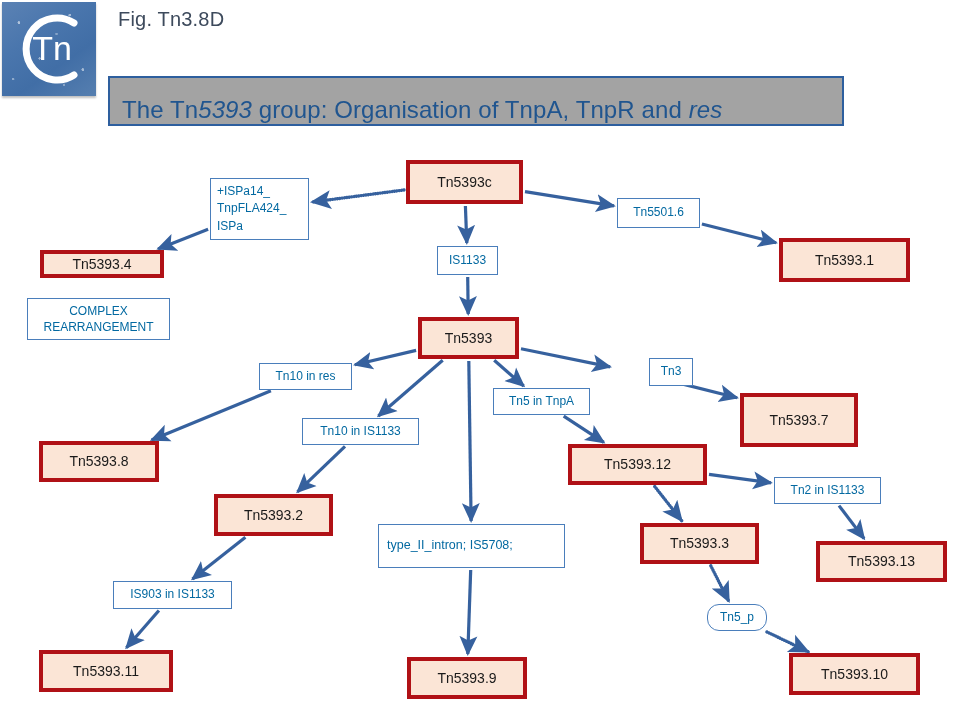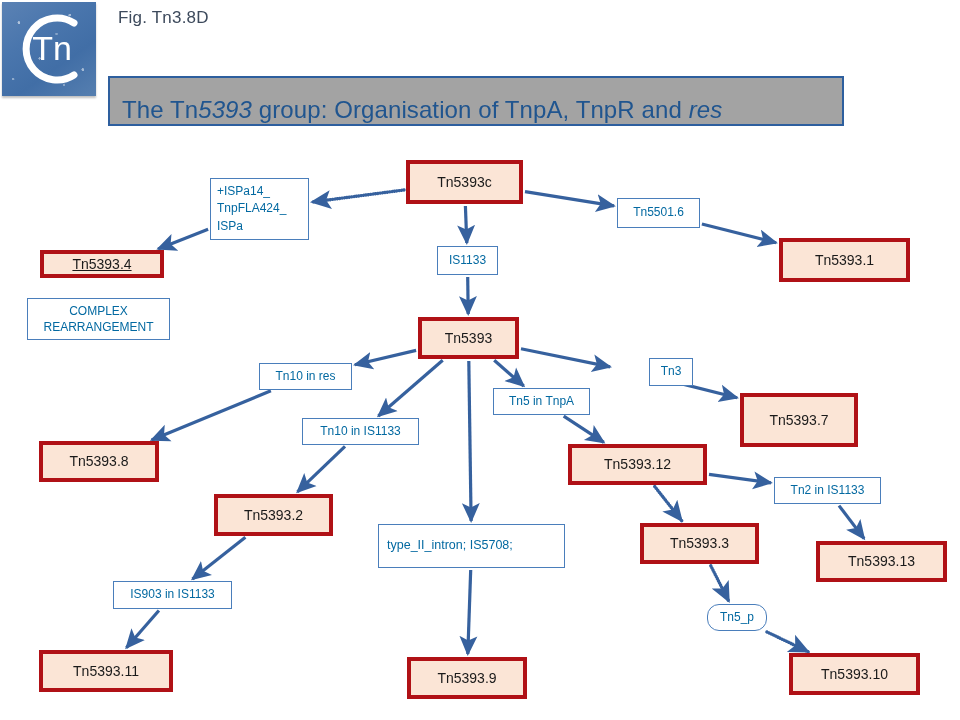--- a/index.html
+++ b/index.html
@@ -26,21 +26,21 @@
       radial-gradient(circle at 28% 44%, rgba(255,255,255,.3) 0 .9px, transparent 1.3px),
       radial-gradient(circle at 66% 88%, rgba(255,255,255,.35) 0 1px, transparent 1.4px),
       linear-gradient(145deg,#5b82b4 0%,#4a76ad 35%,#416ea6 65%,#567fb0 100%);
     box-shadow:0 2px 2px rgba(0,0,0,.25);
   }
   .logo svg{position:absolute;left:0;top:0;}
 
   
   .fig-label{
     position:absolute;left:118px;top:8px;
-    font-size:17px;color:#3d4a5c;letter-spacing:.2px;
+    font-size:20px;color:#3d4a5c;letter-spacing:.2px;
     white-space:nowrap;
   }
   .title-box{
     position:absolute;left:108px;top:76px;width:732px;height:46px;
     border:2px solid #2e5f9e;background:#a3a3a3;
     display:flex;align-items:flex-end;
   }
   .title-text{
     font-size:24px;color:#20558f;white-space:nowrap;padding-left:12px;
     letter-spacing:.1px;
@@ -133,21 +133,21 @@
 
   <div id="node-group">
       <div class="node major" style="left: 406px; top: 160px; width: 117px; height: 44px;">Tn5393c</div>
       <div class="node ann multi" style="left: 210px; top: 178px; width: 99px; height: 62px;">
         <div>
           <div>+ISPa14_</div>
           <div>TnpFLA424_</div>
           <div>ISPa</div>
         </div>
       </div>
-      <div class="node major" style="left: 40px; top: 250px; width: 124px; height: 28px; text-decoration: underline;">Tn5393.4</div>
+      <div class="node major" style="left: 40px; top: 250px; width: 124px; height: 28px;">Tn5393.4</div>
       <div class="node ann caps" style="left: 27px; top: 298px; width: 143px; height: 42px;">
         <div style="width: 100%; text-align: center;">
           <div>COMPLEX</div>
           <div>REARRANGEMENT</div>
         </div>
       </div>
       <div class="node ann" style="left: 617px; top: 198px; width: 83px; height: 30px;">Tn5501.6</div>
       <div class="node major" style="left: 779px; top: 238px; width: 131px; height: 44px;">Tn5393.1</div>
       <div class="node ann" style="left: 437px; top: 246px; width: 61px; height: 29px;">IS1133</div>
       <div class="node major" style="left: 418px; top: 317px; width: 101px; height: 42px;">Tn5393</div>

